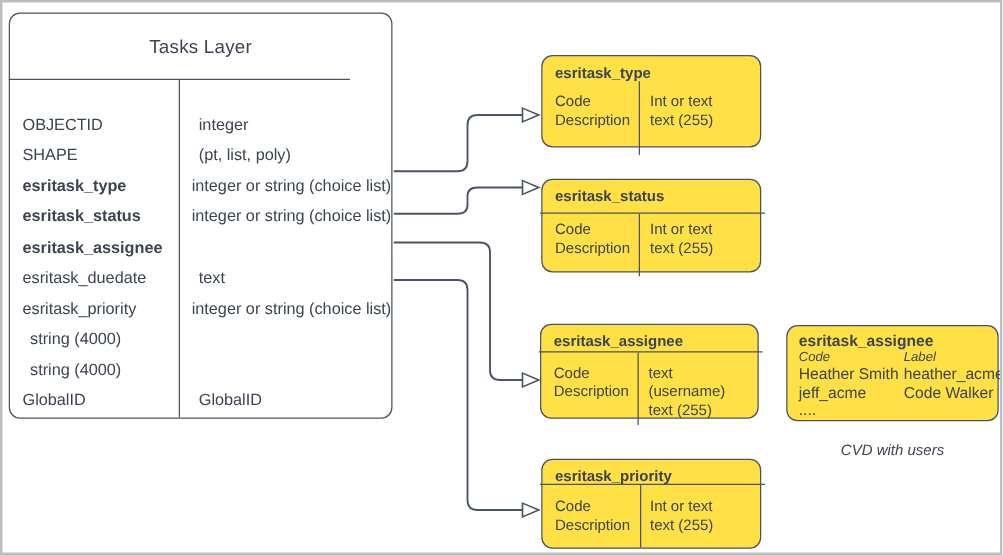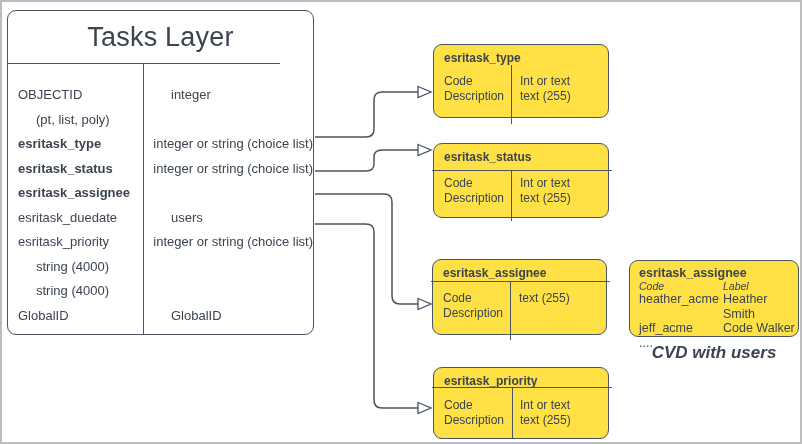--- a/index.html
+++ b/index.html
@@ -5,51 +5,51 @@
   html,body{margin:0;padding:0;background:#fff;}
   body{font-family:"Liberation Sans","DejaVu Sans",sans-serif;color:#3b4450;}
   .stage{position:relative;width:802px;height:444px;background:#ffffff;overflow:hidden;
          box-sizing:border-box;border:2px solid #bdbdbd;}
   .connector-layer{position:absolute;left:0;top:0;width:802px;height:444px;pointer-events:none;}
 
   
   .main-table{position:absolute;left:5px;top:8px;width:307px;height:325px;background:#fff;
               border:1.5px solid #4a5462;border-radius:9px;box-sizing:border-box;}
   .mt-title{position:absolute;left:0;top:0;width:100%;height:52px;display:flex;
-            align-items:center;justify-content:center;font-size:27px;letter-spacing:.2px;}
+            align-items:center;justify-content:center;font-size:15px;letter-spacing:.2px;}
   .mt-title-sep{position:absolute;left:-1px;top:52px;width:273px;height:0;
                 border-top:1.5px solid #4a5462;}
   .mt-col-divider{position:absolute;left:135px;top:53px;bottom:0;width:0;
                   border-left:1.5px solid #4a5462;}
   .mt-rows{position:absolute;left:0;top:53px;right:0;padding-top:23px;}
-  .mt-row{display:flex;height:24.5px;font-size:13px;}
+  .mt-row{display:flex;height:24.5px;align-items:center;font-size:13px;}
   .mt-field{width:135px;padding-left:10px;box-sizing:border-box;white-space:nowrap;}
-  .mt-type{padding-left:28px;white-space:nowrap;}
+  .mt-type{padding-left:16px;white-space:nowrap;}
   .mt-row.bold .mt-field{font-weight:bold;}
 
   
   .dbox{position:absolute;background:#ffe145;border:1.5px solid #4a5462;border-radius:9px;
         box-sizing:border-box;}
   .dbox-title{padding:6px 0 0 10px;font-size:12px;font-weight:bold;white-space:nowrap;}
   .dbox-sep{position:absolute;left:-2px;height:0;border-top:1.5px solid #4a5462;}
   .dbox-vline{position:absolute;width:0;border-left:1.5px solid #4a5462;}
   .dbox-body{position:absolute;left:0;right:0;display:flex;font-size:12px;line-height:15px;}
   .dbox-left{width:78px;padding-left:10px;box-sizing:border-box;}
   .dbox-right{padding-left:8px;}
   .dbox-right div,.dbox-left div{white-space:pre-wrap;}
 
   
   .cvd-box{position:absolute;left:627px;top:258px;width:170px;height:77px;background:#ffe145;
            border:1.5px solid #4a5462;border-radius:9px;box-sizing:border-box;
            padding:5px 0 0 9px;}
   .cvd-title{font-size:12.5px;font-weight:bold;white-space:nowrap;}
   .cvd-grid{display:grid;grid-template-columns:84px auto;font-size:12.5px;line-height:14.5px;}
   .cvd-h{font-style:italic;font-size:10.5px;line-height:12px;}
-  .cvd-caption{position:absolute;left:627px;top:341px;width:170px;text-align:center;
-               font-style:italic;font-size:17px;font-weight:bold;}
+  .cvd-caption{position:absolute;left:627px;top:351px;width:170px;text-align:center;
+               font-style:italic;font-size:12px;}
 </style>
 </head>
 <body>
 
 <div class="stage">
 
   <svg class="connector-layer" viewBox="0 0 802 444" xmlns="http://www.w3.org/2000/svg">
     <g fill="none" stroke="#4a5462" stroke-width="1.5">
       <path d="M313 135 H364 Q372 135 372 127 V98 Q372 90 380 90 H416"></path>
       <path d="M313 169 H364 Q372 169 372 162 V155 Q372 148 380 148 H416"></path>
@@ -67,36 +67,37 @@
   <div class="main-table">
     <div class="mt-title">Tasks Layer</div>
     <div class="mt-title-sep"></div>
     <div class="mt-col-divider"></div>
     <div class="mt-rows">
       <div class="mt-row">
         <div class="mt-field">OBJECTID</div>
         <div class="mt-type">integer</div>
       </div>
       <div class="mt-row">
+        <div class="mt-field">SHAPE</div>
         <div class="mt-type">(pt, list, poly)</div>
       </div>
       <div class="mt-row bold">
         <div class="mt-field">esritask_type</div>
         <div class="mt-type">integer or string (choice list)</div>
       </div>
       <div class="mt-row bold">
         <div class="mt-field">esritask_status</div>
         <div class="mt-type">integer or string (choice list)</div>
       </div>
       <div class="mt-row bold">
         <div class="mt-field">esritask_assignee</div>
       </div>
       <div class="mt-row">
         <div class="mt-field">esritask_duedate</div>
-        <div class="mt-type">users</div>
+        <div class="mt-type">text</div>
       </div>
       <div class="mt-row">
         <div class="mt-field">esritask_priority</div>
         <div class="mt-type">integer or string (choice list)</div>
       </div>
       <div class="mt-row">
         <div class="mt-type">string (4000)</div>
       </div>
       <div class="mt-row">
         <div class="mt-type">string (4000)</div>
@@ -142,20 +143,21 @@
   <div class="dbox" style="left:430px;top:257px;width:175px;height:76px;">
     <div class="dbox-title">esritask_assignee</div>
     <div class="dbox-sep" style="top:21px;width:179px;"></div>
     <div class="dbox-vline" style="left:77px;top:22px;bottom:-6px;"></div>
     <div class="dbox-body" style="top:31px;">
       <div class="dbox-left">
         <div>Code</div>
         <div>Description</div>
       </div>
       <div class="dbox-right">
+        <div>text  (username)</div>
         <div>text (255)</div>
       </div>
     </div>
   </div>
 
   <div class="dbox" style="left:431px;top:365px;width:176px;height:72px;">
     <div class="dbox-title">esritask_priority</div>
     <div class="dbox-sep" style="top:19px;width:180px;"></div>
     <div class="dbox-vline" style="left:78px;top:20px;bottom:0;"></div>
     <div class="dbox-body" style="top:30px;">
@@ -168,22 +170,22 @@
         <div>text (255)</div>
       </div>
     </div>
   </div>
 
   <div class="cvd-box">
     <div class="cvd-title">esritask_assignee</div>
     <div class="cvd-grid">
       <div class="cvd-h">Code</div>
       <div class="cvd-h">Label</div>
+      <div>Heather Smith</div>
       <div>heather_acme</div>
-      <div>Heather Smith</div>
       <div>jeff_acme</div>
       <div>Code Walker</div>
       <div>....</div>
       <div></div>
     </div>
   </div>
   <div class="cvd-caption">CVD with users</div>
 
 </div>
 

